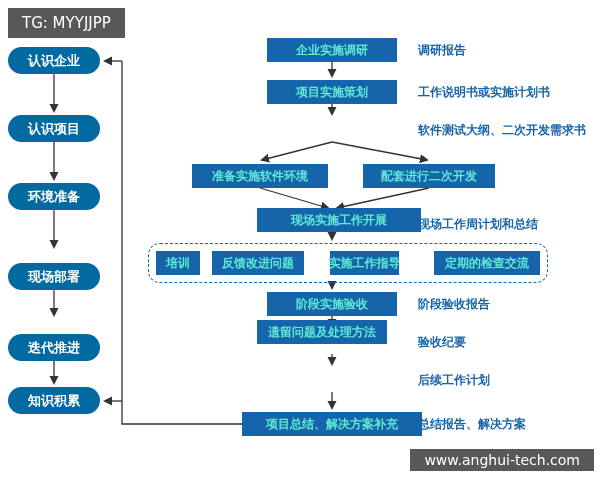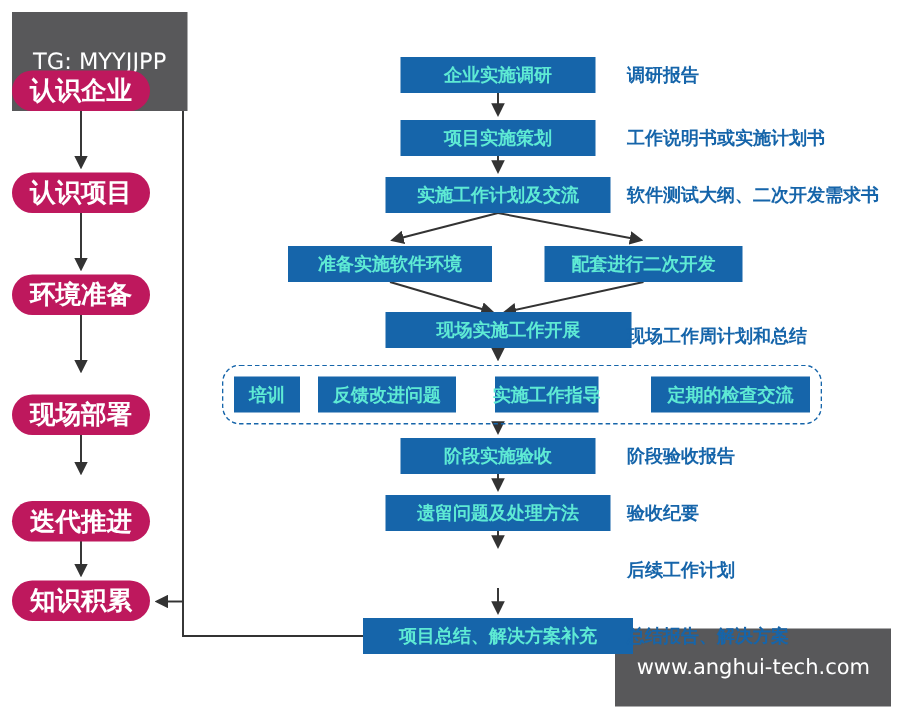--- a/index.html
+++ b/index.html
@@ -4,25 +4,25 @@
 <style>
   html,body{margin:0;padding:0;background:#f4f4f4;}
   .canvas{
     position:relative;width:600px;height:480px;background:#ffffff;
     font-family:"DejaVu Sans","Liberation Sans",sans-serif;overflow:hidden;
   }
   svg.lines{position:absolute;left:0;top:0;pointer-events:none;}
   .badge{
     position:absolute;background:#58585a;color:#fff;white-space:nowrap;
   }
-  .badge.tl{left:8px;top:8px;font-size:15px;padding:24px 14px;}
-  .badge.br{right:6px;bottom:9px;font-size:14px;padding:18px 14px;}
+  .badge.tl{left:8px;top:8px;font-size:15px;padding:6px 14px;}
+  .badge.br{right:6px;bottom:9px;font-size:14px;padding:3px 14px;}
   .pill{
     position:absolute;left:8px;width:92px;height:27px;border-radius:14px;
-    background:#be185d;color:#fff;font-size:17px;font-weight:bold;
+    background:#0369a1;color:#fff;font-size:13px;font-weight:bold;
     display:flex;align-items:center;justify-content:center;white-space:nowrap;
   }
   .node{
     position:absolute;height:24px;background:#1665aa;color:#5eead4;
     font-size:12px;font-weight:bold;display:flex;align-items:center;
     justify-content:center;white-space:nowrap;
   }
   .out{
     position:absolute;left:418px;color:#1665aa;font-size:12px;font-weight:bold;
     white-space:nowrap;line-height:16px;
@@ -75,33 +75,32 @@
 
   <div class="pill" style="top:47px">认识企业</div>
   <div class="pill" style="top:115px">认识项目</div>
   <div class="pill" style="top:183px">环境准备</div>
   <div class="pill" style="top:263px">现场部署</div>
   <div class="pill" style="top:334px">迭代推进</div>
   <div class="pill" style="top:387px">知识积累</div>
 
   <div class="node" style="left:267px;top:38px;width:130px">企业实施调研</div>
   <div class="node" style="left:267px;top:80px;width:130px">项目实施策划</div>
-  <div class="node" style="left:257px;top:118px;width:150px">实施工作计划及交流</div>
   <div class="node" style="left:192px;top:164px;width:136px">准备实施软件环境</div>
   <div class="node" style="left:363px;top:164px;width:132px">配套进行二次开发</div>
   <div class="node" style="left:257px;top:208px;width:164px">现场实施工作开展</div>
 
   <div class="dashed"></div>
   <div class="node" style="left:156px;top:251px;width:44px">培训</div>
   <div class="node" style="left:212px;top:251px;width:92px">反馈改进问题</div>
   <div class="node" style="left:330px;top:251px;width:69px">实施工作指导</div>
   <div class="node" style="left:434px;top:251px;width:106px">定期的检查交流</div>
 
   <div class="node" style="left:267px;top:292px;width:130px">阶段实施验收</div>
-  <div class="node" style="left:257px;top:330px;width:150px">遗留问题及处理方法</div>
+  <div class="node" style="left:257px;top:320px;width:130px">遗留问题及处理方法</div>
   <div class="node" style="left:242px;top:412px;width:180px">项目总结、解决方案补充</div>
 
   <div class="out" style="top:42px">调研报告</div>
   <div class="out" style="top:84px">工作说明书或实施计划书</div>
   <div class="out" style="top:122px">软件测试大纲、二次开发需求书</div>
   <div class="out" style="top:216px">现场工作周计划和总结</div>
   <div class="out" style="top:296px">阶段验收报告</div>
   <div class="out" style="top:334px">验收纪要</div>
   <div class="out" style="top:372px">后续工作计划</div>
   <div class="out" style="top:416px">总结报告、解决方案</div>

